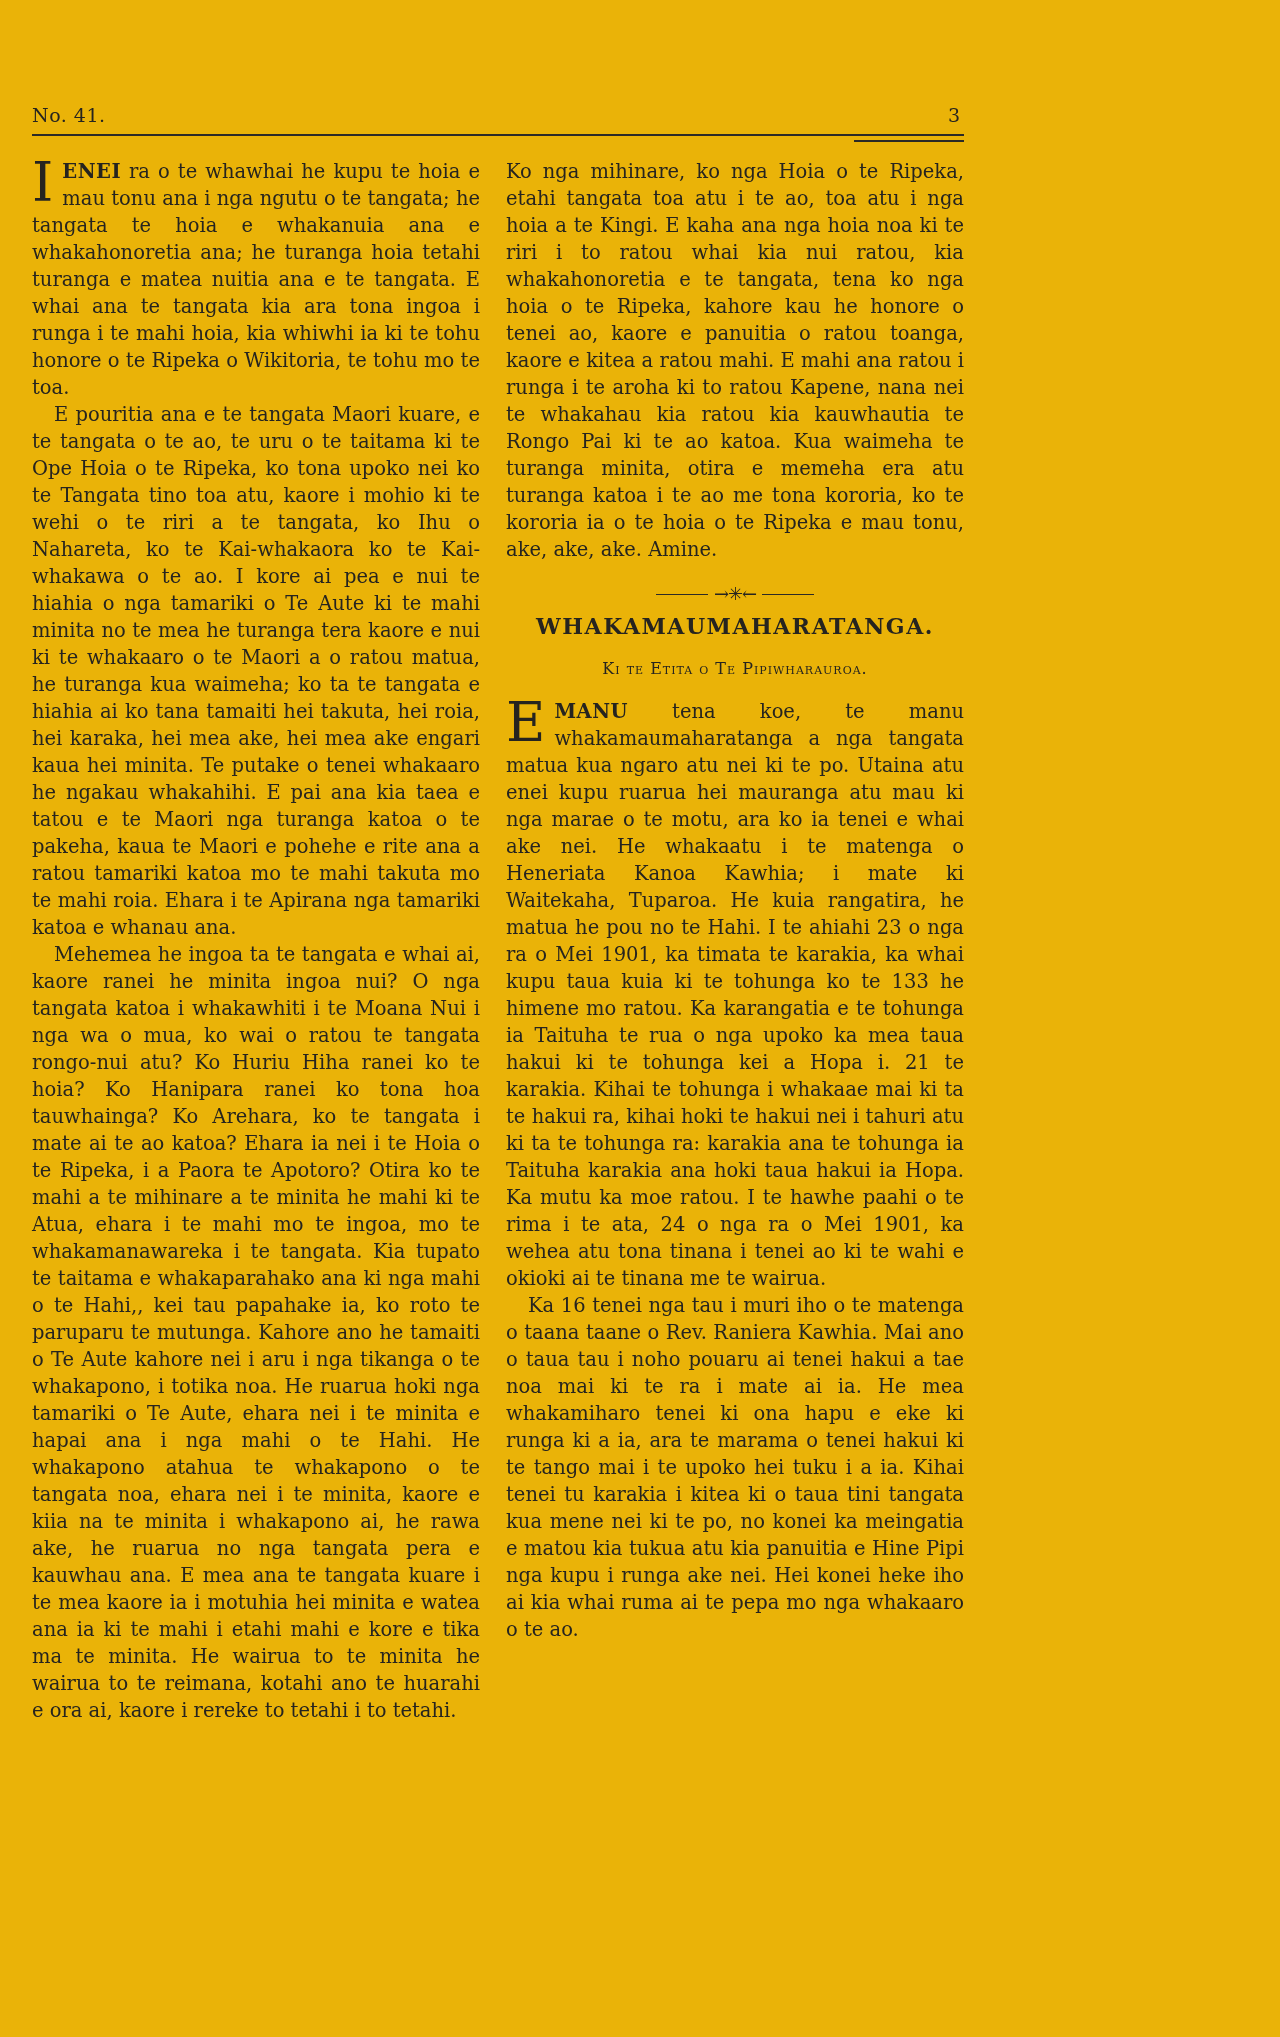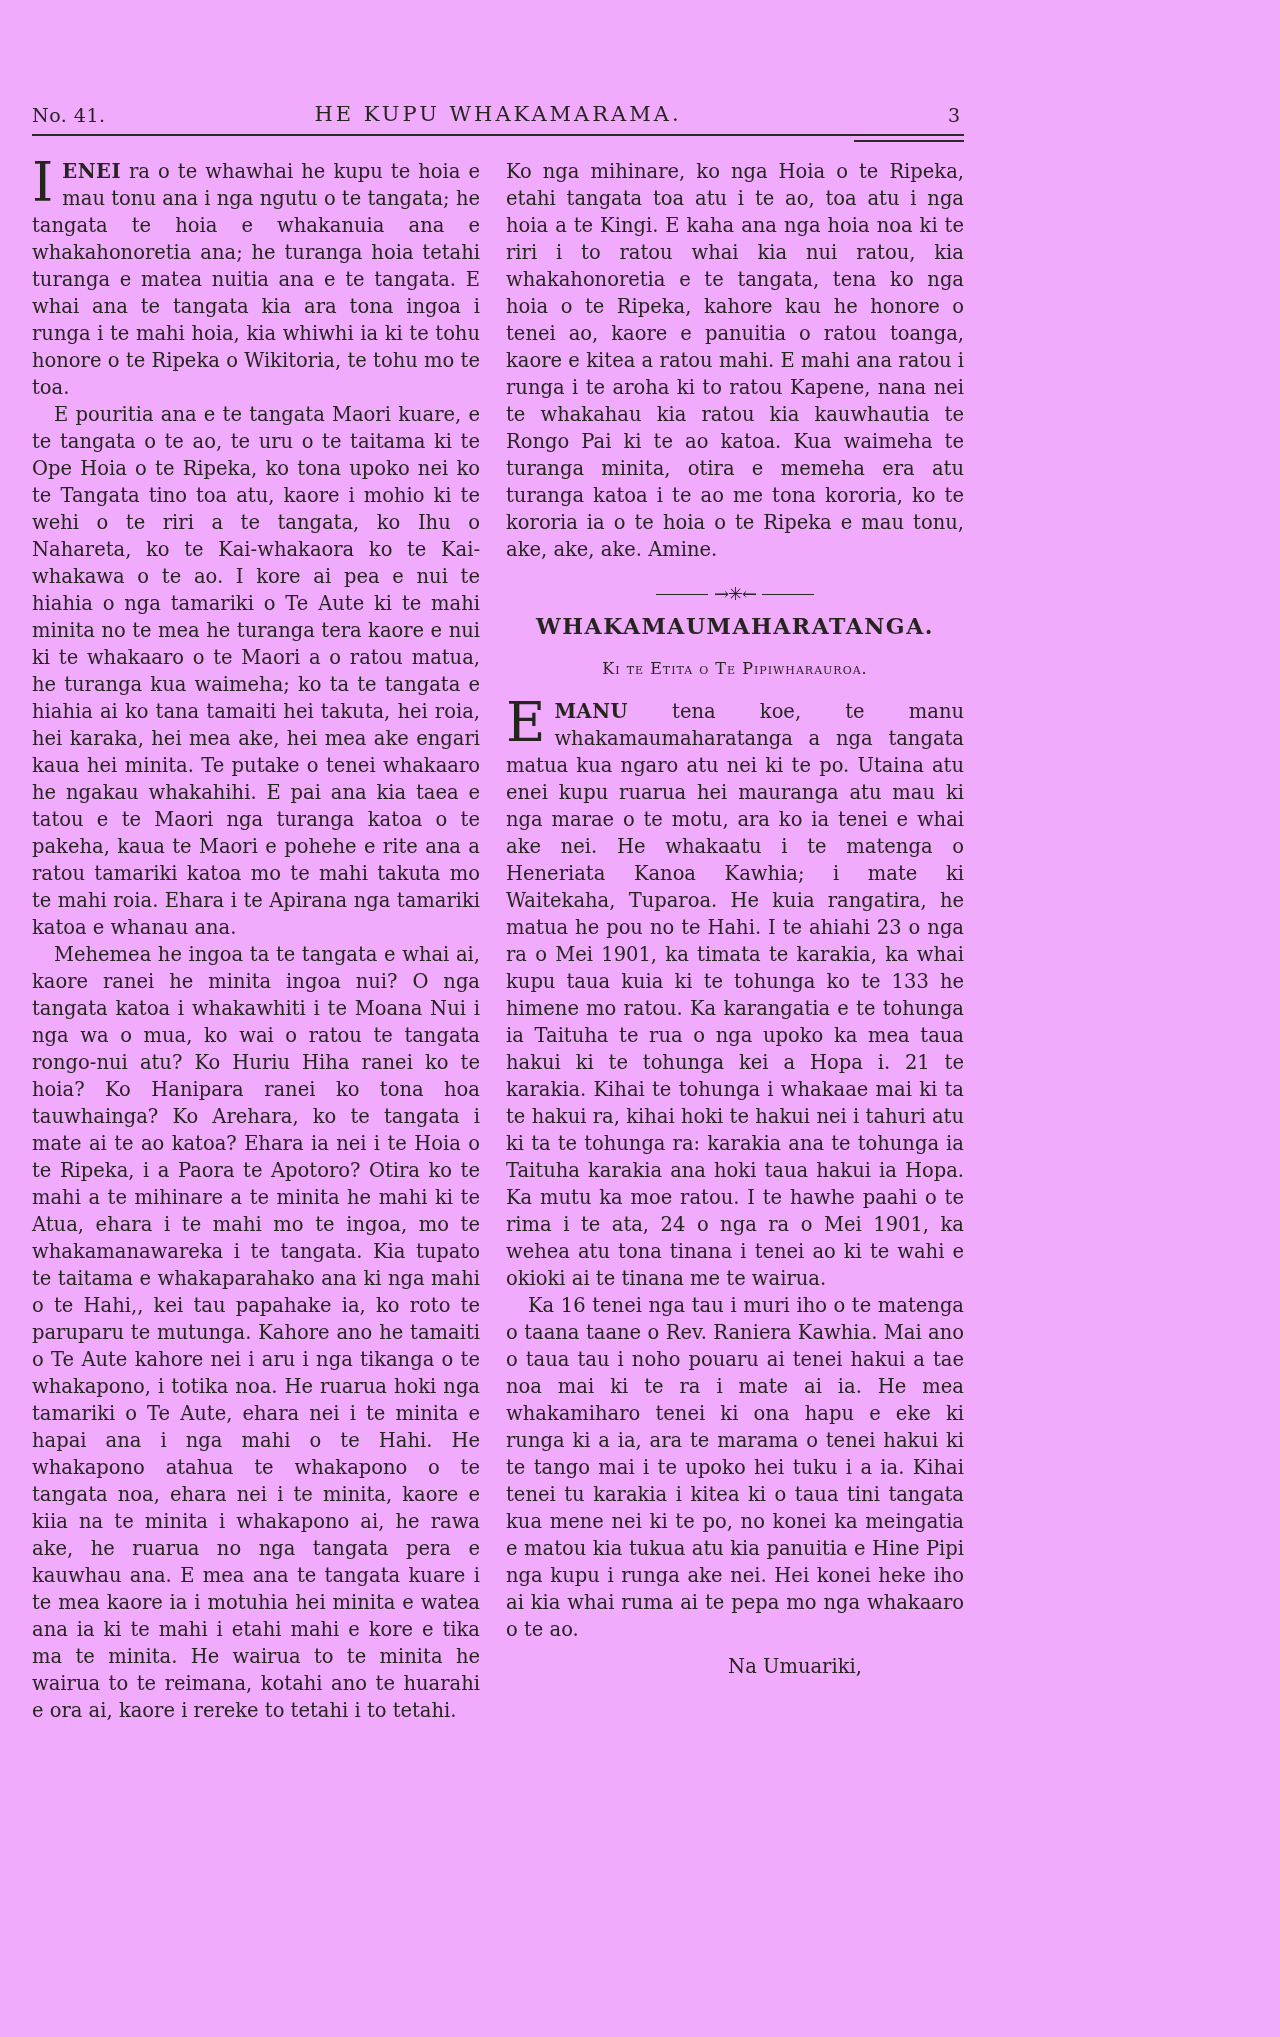--- a/index.html
+++ b/index.html
@@ -4,21 +4,21 @@
 <style>
   html, body {
     margin: 0;
     padding: 0;
     background: #f6f4ee;
   }
   .page {
     position: relative;
     width: 1280px;
     height: 2037px;
-    background: #f0abfc;
+    background: #eab308;
     color: #26241f;
     font-family: "DejaVu Serif", "Liberation Serif", serif;
     overflow: hidden;
     box-sizing: border-box;
   }
   .content {
     position: absolute;
     top: 96px;
     left: 32px;
     width: 932px;
@@ -156,21 +156,20 @@
   }
 </style>
 </head>
 <body>
 
 <div class="page">
   <div class="content">
 
     <div class="masthead">
       <span class="issue-no">No. 41.</span>
-      <span class="paper-title">HE KUPU WHAKAMARAMA.</span>
       <span class="page-no">3</span>
     </div>
     <div class="head-rule"></div>
     <div class="head-rule-short"></div>
 
     <div class="columns">
 
       <div class="col col-left">
 
         <p class="body-para"><span class="dropcap">I</span><span class="lead-word">ENEI</span><span> ra o te whawhai he kupu te hoia e mau tonu ana i nga ngutu o te tangata; he tangata te hoia e whakanuia ana e whakahonoretia ana; he turanga hoia tetahi turanga e matea nuitia ana e te tangata. E whai ana te tangata kia ara tona ingoa i runga i te mahi hoia, kia whiwhi ia ki te tohu honore o te Ripeka o Wikitoria, te tohu mo te toa.</span></p>
@@ -190,19 +189,18 @@
 
         <h2 class="article-heading-2">WHAKAMAUMAHARATANGA.</h2>
 
         <p class="salutation">Ki te Etita o Te Pipiwharauroa.</p>
 
         <p class="body-para"><span class="dropcap">E</span><span class="lead-word">MANU</span><span> tena koe, te manu whakamaumaharatanga a nga tangata matua kua ngaro atu nei ki te po.  Utaina atu enei kupu ruarua hei mauranga atu mau ki nga marae o te motu, ara ko ia tenei e whai ake nei.  He whakaatu i te matenga o Heneriata Kanoa Kawhia; i mate ki Waitekaha, Tuparoa.  He kuia rangatira, he matua he pou no te Hahi. I te ahiahi 23 o nga ra o Mei 1901, ka timata te karakia, ka whai kupu taua kuia ki te tohunga ko te 133 he himene mo ratou.  Ka karangatia e te tohunga ia Taituha te rua o nga upoko ka mea taua hakui ki te tohunga kei a Hopa i. 21 te karakia.  Kihai te tohunga i whakaae mai ki ta te hakui ra, kihai hoki te hakui nei i tahuri atu ki ta te tohunga ra: karakia ana te tohunga ia Taituha karakia ana hoki taua hakui ia Hopa.  Ka mutu ka moe ratou. I te hawhe paahi o te rima i te ata, 24 o nga ra o Mei 1901, ka wehea atu tona tinana i tenei ao ki te wahi e okioki ai te tinana me te wairua.</span></p>
 
         <p class="body-para indent">Ka 16 tenei nga tau i muri iho o te matenga o taana taane o Rev. Raniera Kawhia.  Mai ano o taua tau i noho pouaru ai tenei hakui a tae noa mai ki te ra i mate ai ia.  He mea whakamiharo tenei ki ona hapu e eke ki runga ki a ia, ara te marama o tenei hakui ki te tango mai i te upoko hei tuku i a ia.  Kihai tenei tu karakia i kitea ki o taua tini tangata kua mene nei ki te po, no konei ka meingatia e matou kia tukua atu kia panuitia e Hine Pipi nga kupu i runga ake nei.  Hei konei heke iho ai kia whai ruma ai te pepa mo nga whakaaro o te ao.</p>
 
         <div class="signoff">
-          <p class="signoff-line1">Na Umuariki,</p>
         </div>
       </div>
 
     </div>
   </div>
 </div>
 
 </body></html>

